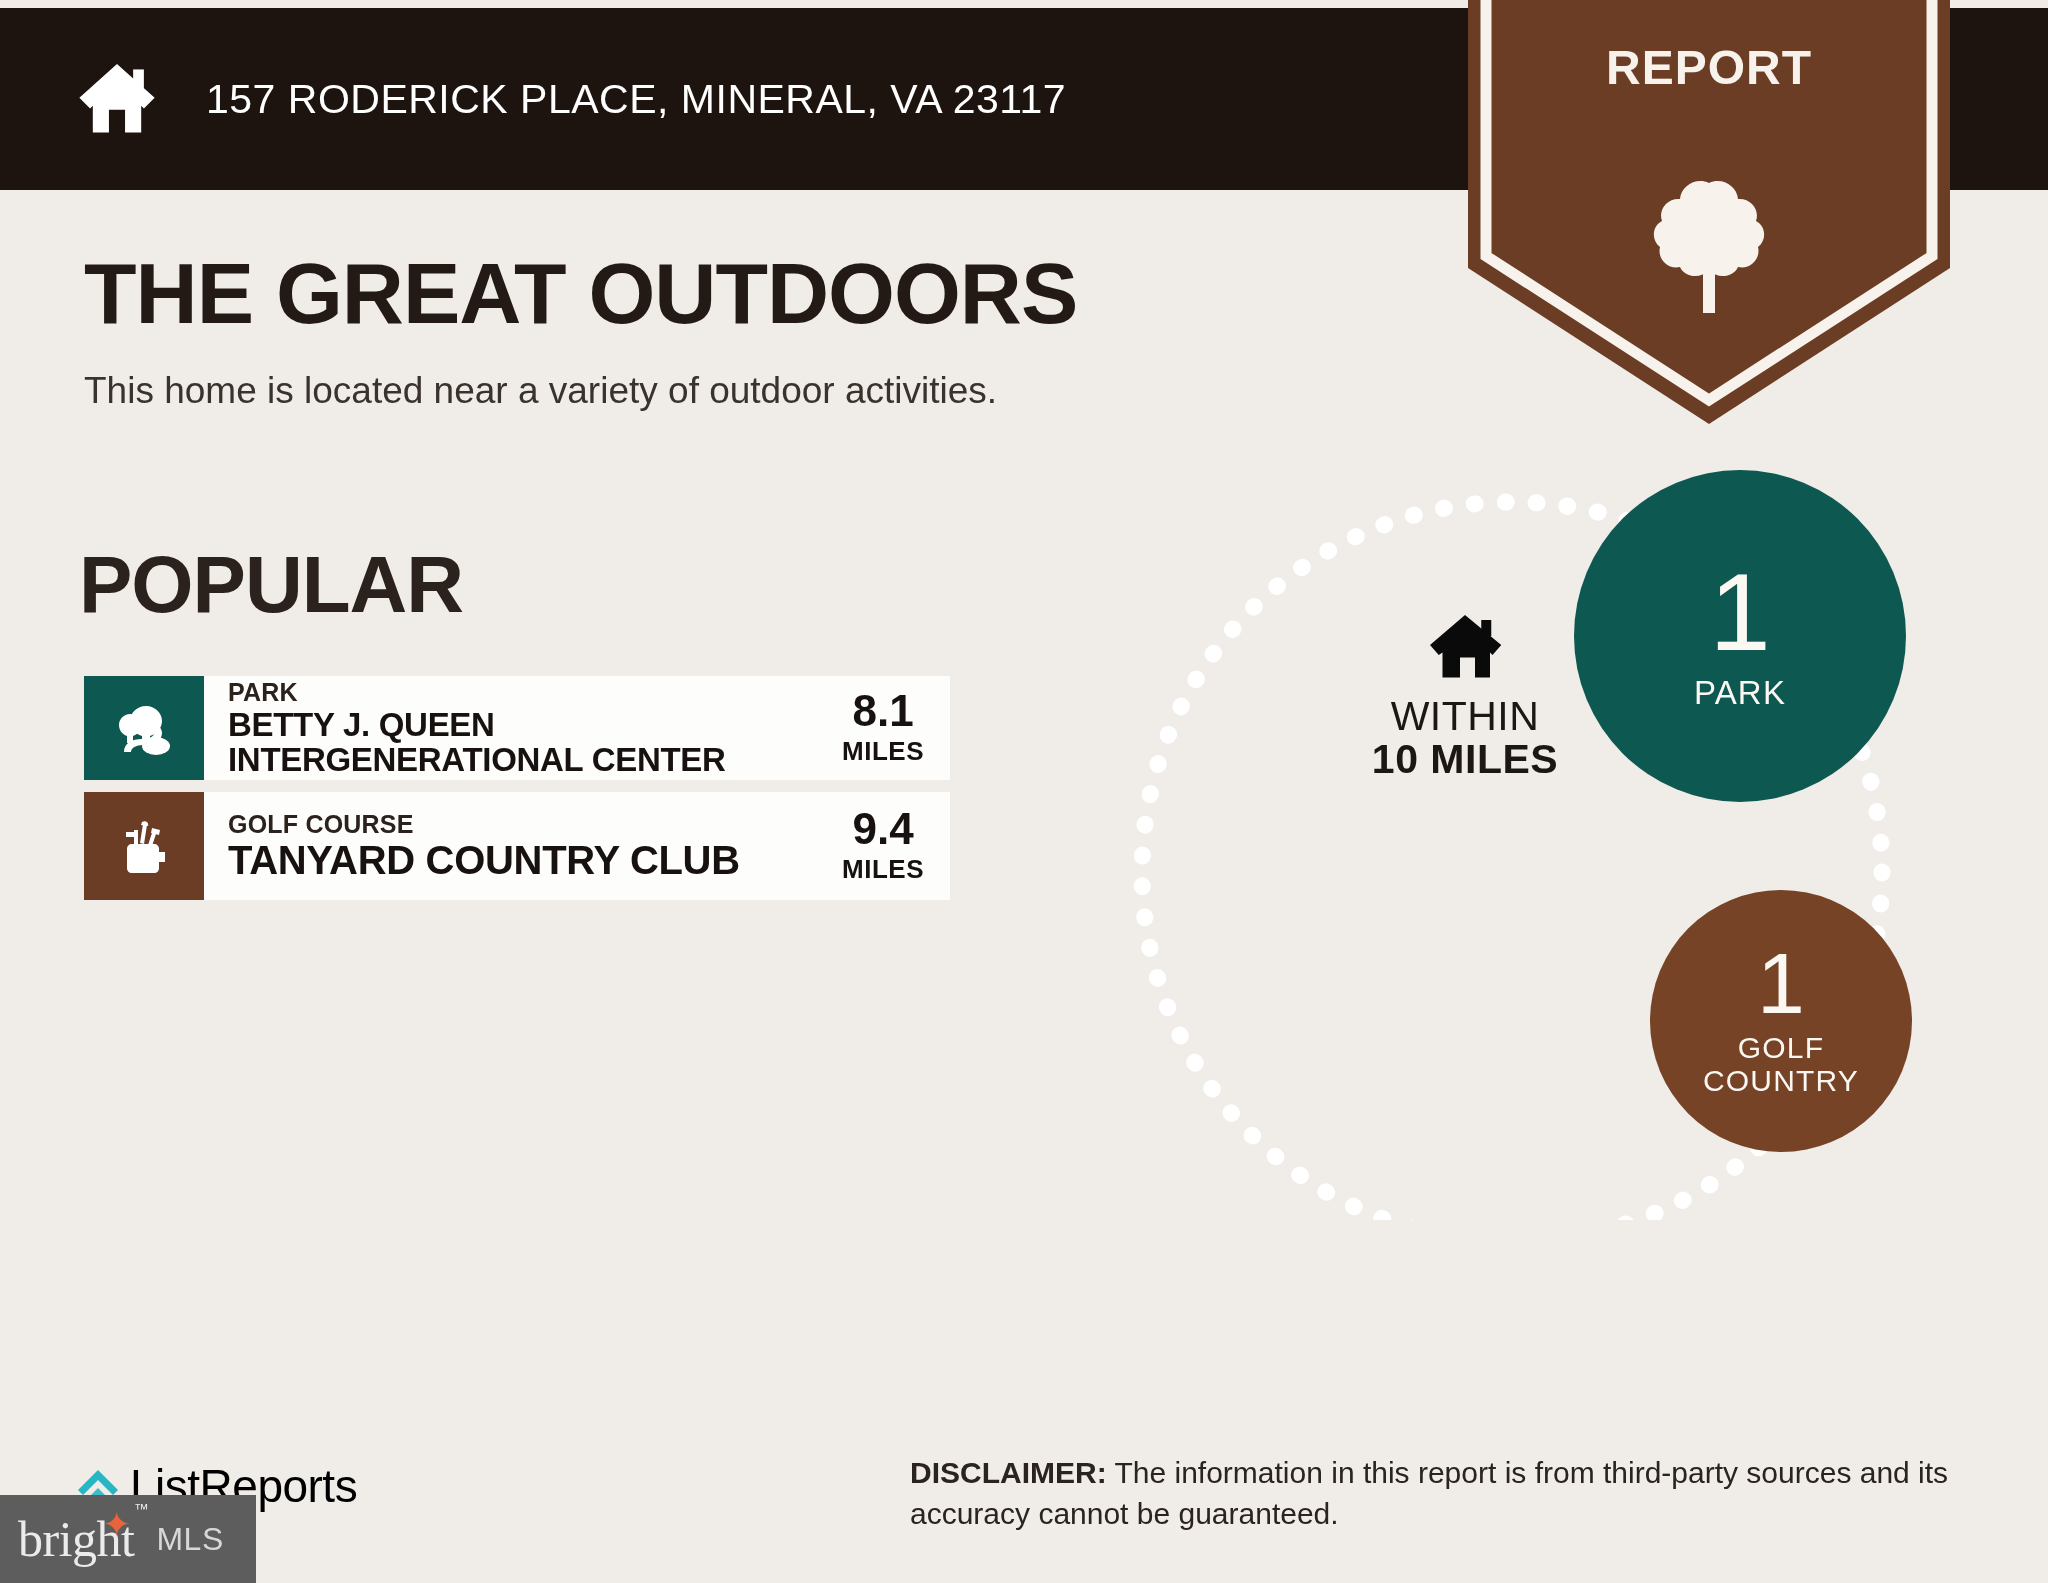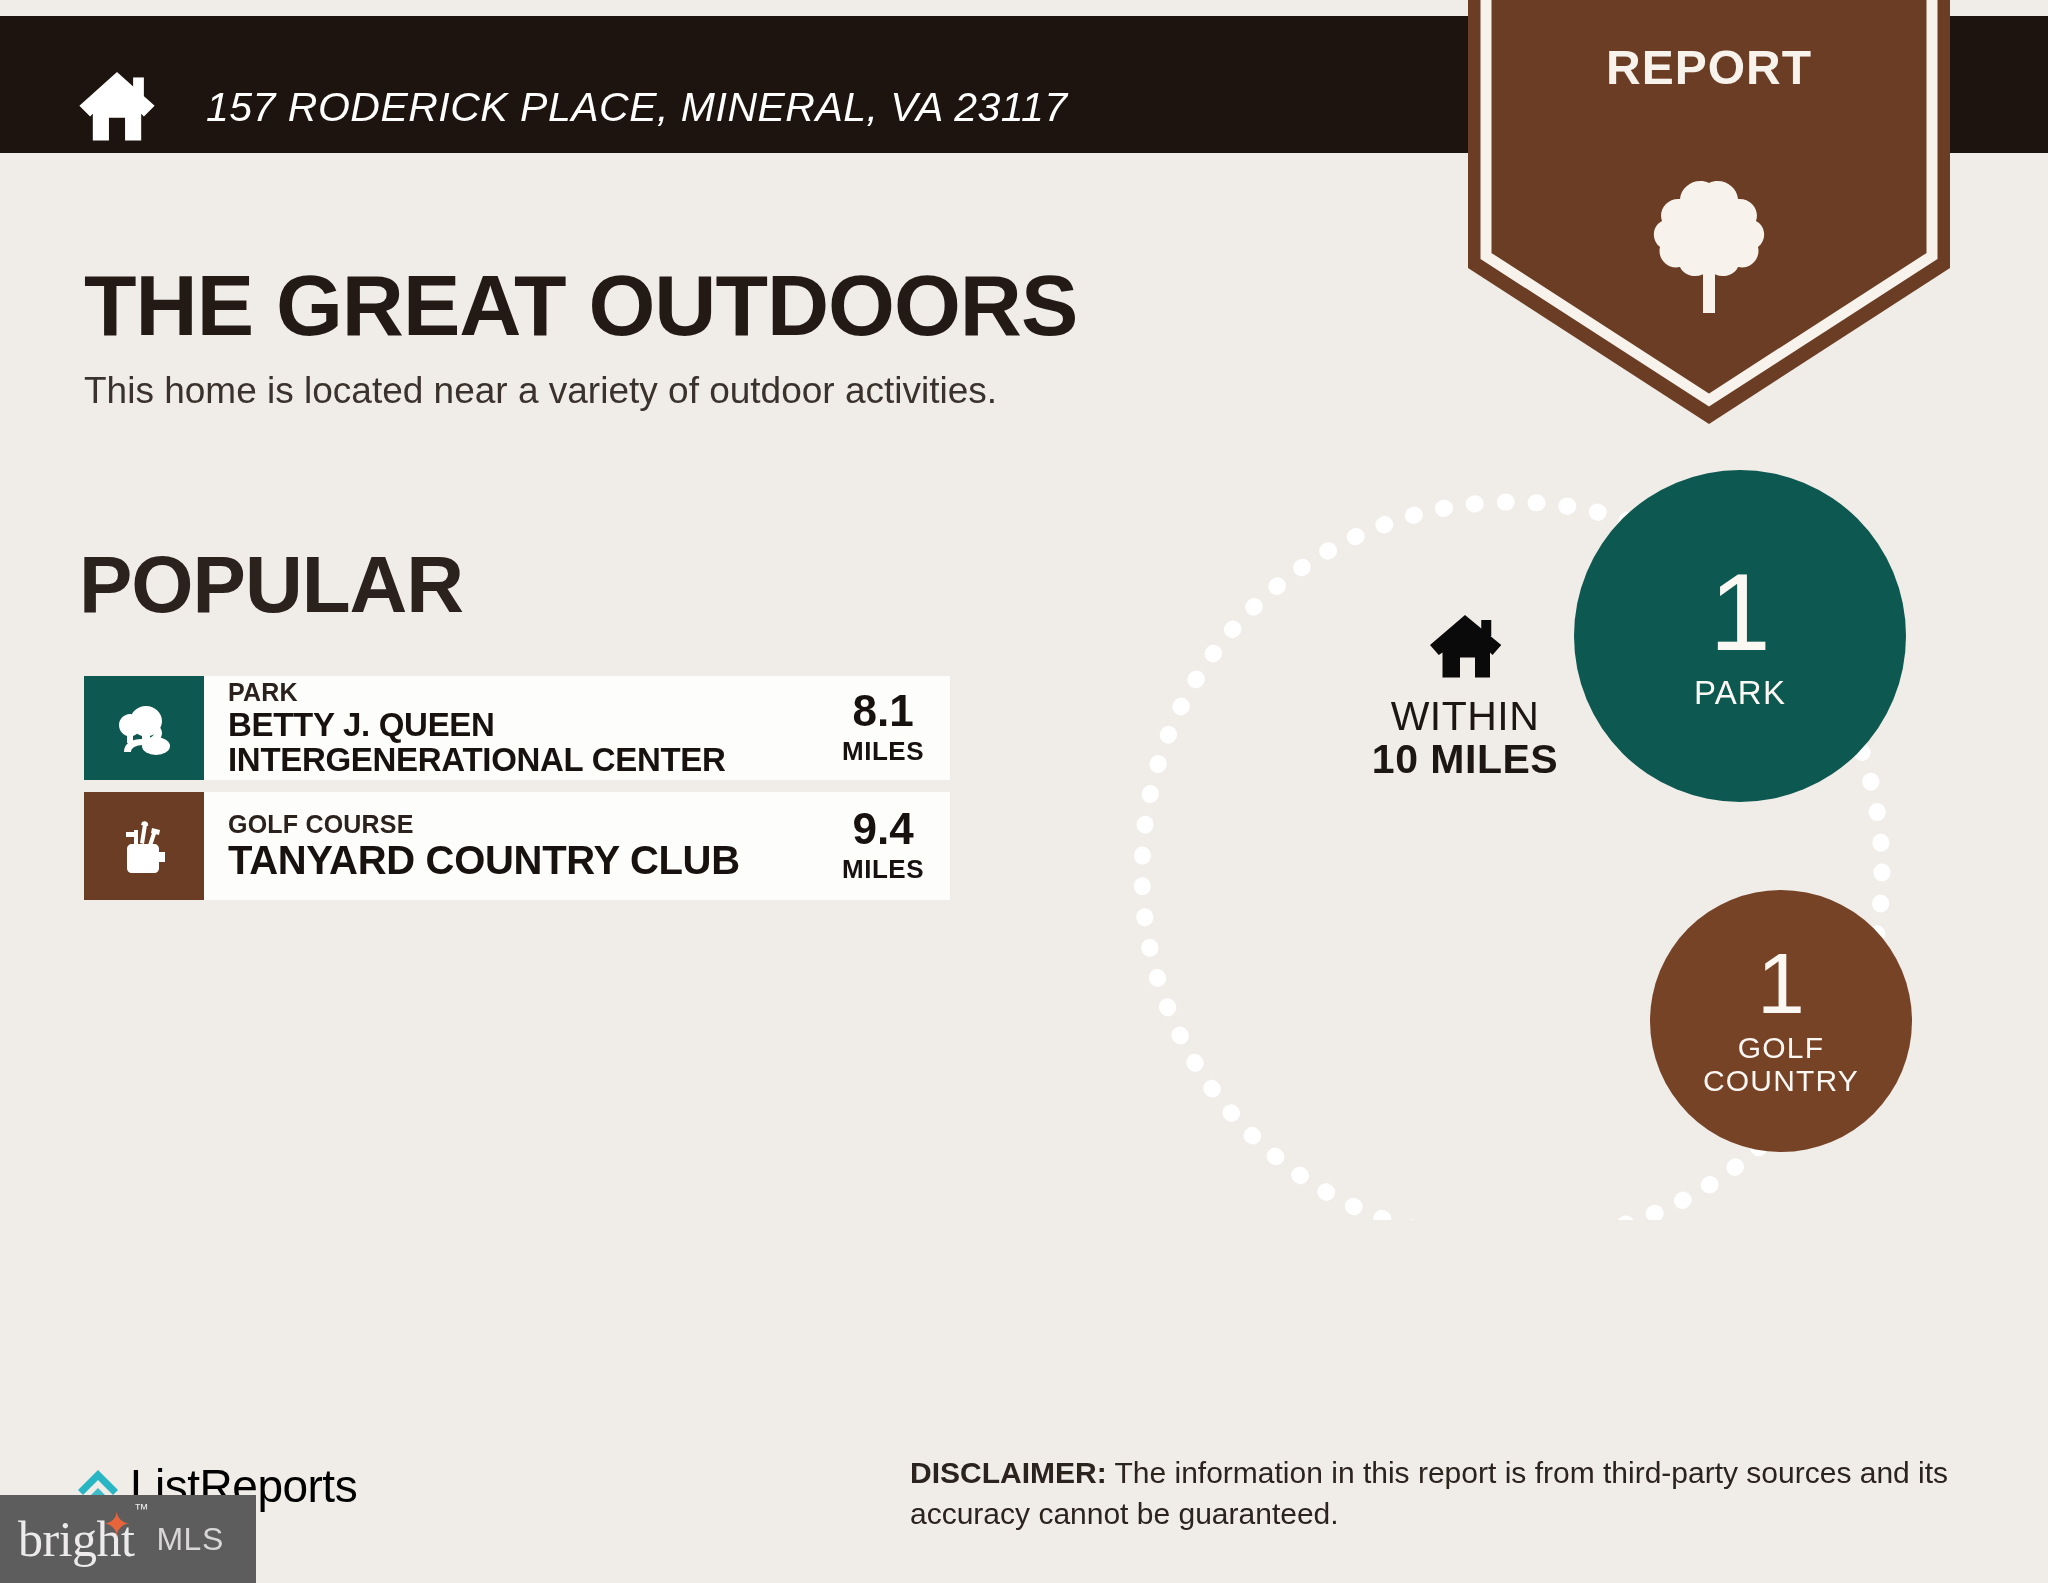--- a/index.html
+++ b/index.html
@@ -10,26 +10,25 @@
   }
   body {
     font-family: "Liberation Sans", sans-serif;
     background: #f0ece8;
     position: relative;
   }
 
   
   .topbar {
     position: absolute;
-    left: 0; top: 16px;
+    left: 0; top: 8px;
     width: 2048px;
-    height: 137px;
+    height: 182px;
     background: #1d1410;
     z-index: 2;
-    font-style: italic;
   }
   .topbar-inner {
     display: flex;
     align-items: center;
     height: 182px;
     padding-left: 74px;
   }
   .home-glyph { width: 86px; height: 86px; flex: 0 0 auto; }
   .address {
     color: #ffffff;
@@ -61,21 +60,21 @@
     line-height: 1.02;
     letter-spacing: 1px;
     font-weight: 400;
   }
   .badge-text .l2 { display: block; font-weight: 700; }
 
   
   .headline {
     position: absolute;
     left: 84px;
-    top: 262px;
+    top: 250px;
     font-size: 86px;
     font-weight: 700;
     color: #231a15;
     letter-spacing: -1px;
     line-height: 1;
   }
   .subhead {
     position: absolute;
     left: 84px;
     top: 370px;

